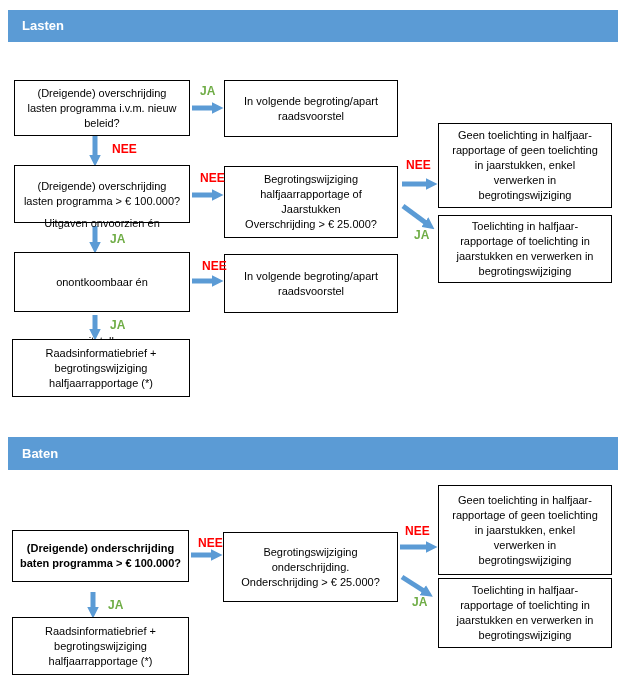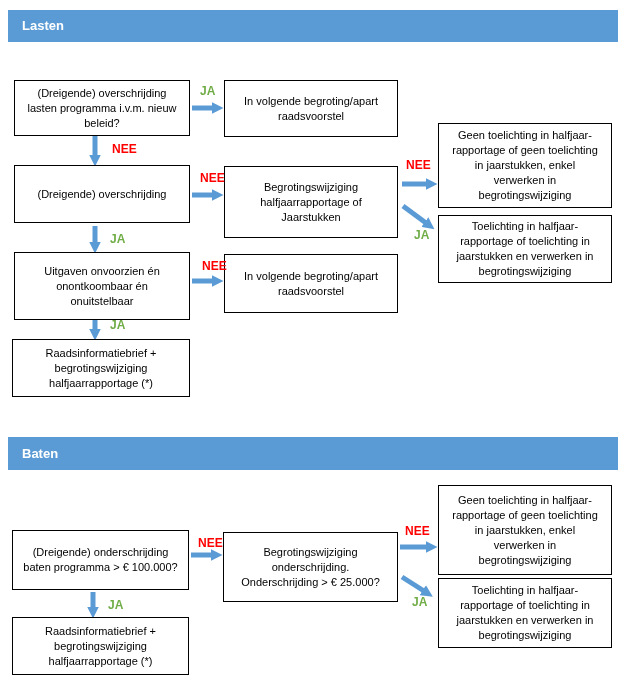--- a/index.html
+++ b/index.html
@@ -62,40 +62,42 @@
         <div class="node-line">(Dreigende) overschrijding</div>
         <div class="node-line">lasten programma i.v.m. nieuw</div>
         <div class="node-line">beleid?</div>
       </div>
       <div class="node" style="left: 224px; top: 80px; width: 174px; height: 57px;">
         <div class="node-line">In volgende begroting/apart</div>
         <div class="node-line">raadsvoorstel</div>
       </div>
       <div class="node" style="left: 14px; top: 165px; width: 176px; height: 58px;">
         <div class="node-line">(Dreigende) overschrijding</div>
+        <div class="node-line">lasten programma &gt; € 100.000?</div>
       </div>
       <div class="node" style="left: 224px; top: 166px; width: 174px; height: 72px;">
         <div class="node-line">Begrotingswijziging</div>
         <div class="node-line">halfjaarrapportage of</div>
         <div class="node-line">Jaarstukken</div>
+        <div class="node-line">Overschrijding &gt; € 25.000?</div>
       </div>
       <div class="node" style="left: 438px; top: 123px; width: 174px; height: 85px;">
         <div class="node-line">Geen toelichting in halfjaar-</div>
         <div class="node-line">rapportage of geen toelichting</div>
         <div class="node-line">in jaarstukken, enkel</div>
         <div class="node-line">verwerken in</div>
         <div class="node-line">begrotingswijziging</div>
       </div>
       <div class="node" style="left: 438px; top: 215px; width: 174px; height: 68px;">
         <div class="node-line">Toelichting in halfjaar-</div>
         <div class="node-line">rapportage of toelichting in</div>
         <div class="node-line">jaarstukken en verwerken in</div>
         <div class="node-line">begrotingswijziging</div>
       </div>
-      <div class="node" style="left: 14px; top: 252px; width: 176px; height: 68px;">
+      <div class="node" style="left: 14px; top: 252px; width: 176px; height: 60px; gap: 44px;">
         <div class="node-line">Uitgaven onvoorzien én</div>
         <div class="node-line">onontkoombaar én</div>
         <div class="node-line">onuitstelbaar</div>
       </div>
       <div class="node" style="left: 224px; top: 254px; width: 174px; height: 59px;">
         <div class="node-line">In volgende begroting/apart</div>
         <div class="node-line">raadsvoorstel</div>
       </div>
       <div class="node" style="left: 12px; top: 339px; width: 178px; height: 58px;">
         <div class="node-line">Raadsinformatiebrief +</div>
@@ -103,21 +105,21 @@
         <div class="node-line">halfjaarrapportage (*)</div>
       </div>
       <div class="edge-label ja" style="left: 200px; top: 85px;">JA</div>
       <div class="edge-label nee" style="left: 112px; top: 143px;">NEE</div>
       <div class="edge-label nee" style="left: 200px; top: 172px;">NEE</div>
       <div class="edge-label nee" style="left: 406px; top: 159px;">NEE</div>
       <div class="edge-label ja" style="left: 414px; top: 229px;">JA</div>
       <div class="edge-label ja" style="left: 110px; top: 233px;">JA</div>
       <div class="edge-label nee" style="left: 202px; top: 260px;">NEE</div>
       <div class="edge-label ja" style="left: 110px; top: 319px;">JA</div>
-      <div class="node" style="left: 12px; top: 530px; width: 177px; height: 60px;">
+      <div class="node" style="left: 12px; top: 530px; width: 177px; height: 52px; font-weight: bold;">
         <div class="node-line">(Dreigende) onderschrijding</div>
         <div class="node-line">baten programma &gt; € 100.000?</div>
       </div>
       <div class="node" style="left: 223px; top: 532px; width: 175px; height: 70px;">
         <div class="node-line">Begrotingswijziging</div>
         <div class="node-line">onderschrijding.</div>
         <div class="node-line">Onderschrijding &gt; € 25.000?</div>
       </div>
       <div class="node" style="left: 438px; top: 485px; width: 174px; height: 90px;">
         <div class="node-line">Geen toelichting in halfjaar-</div>

